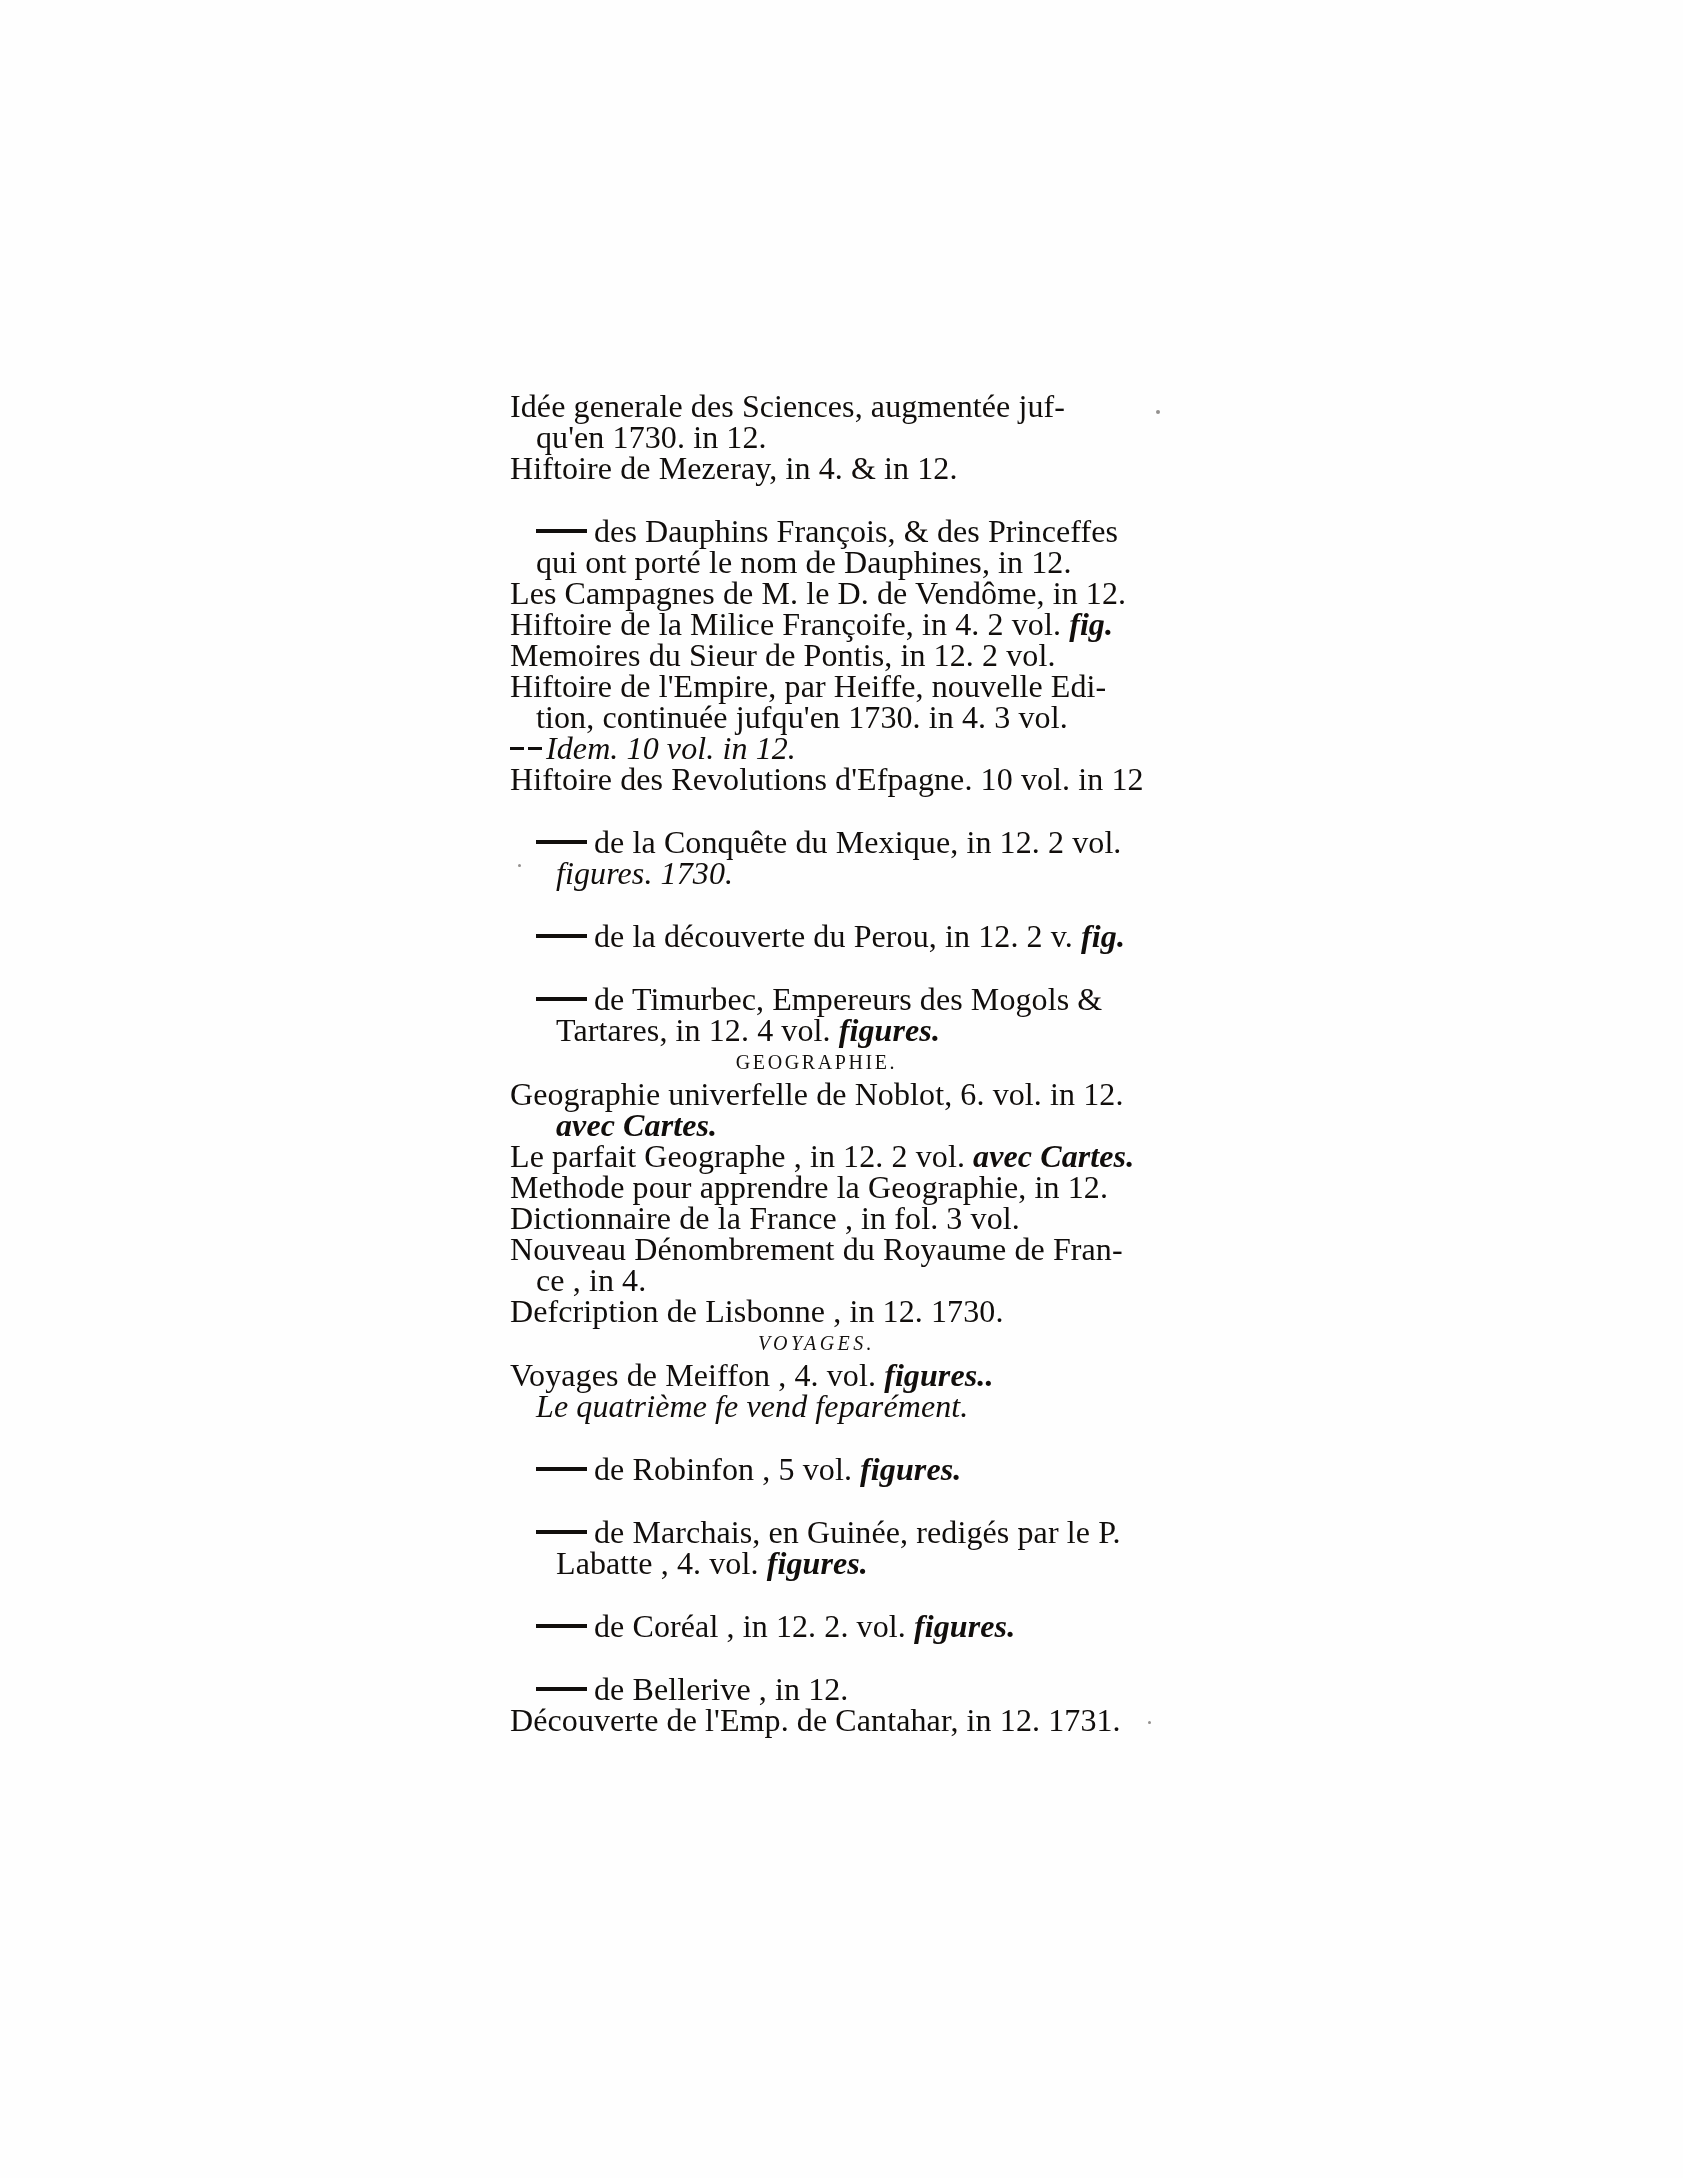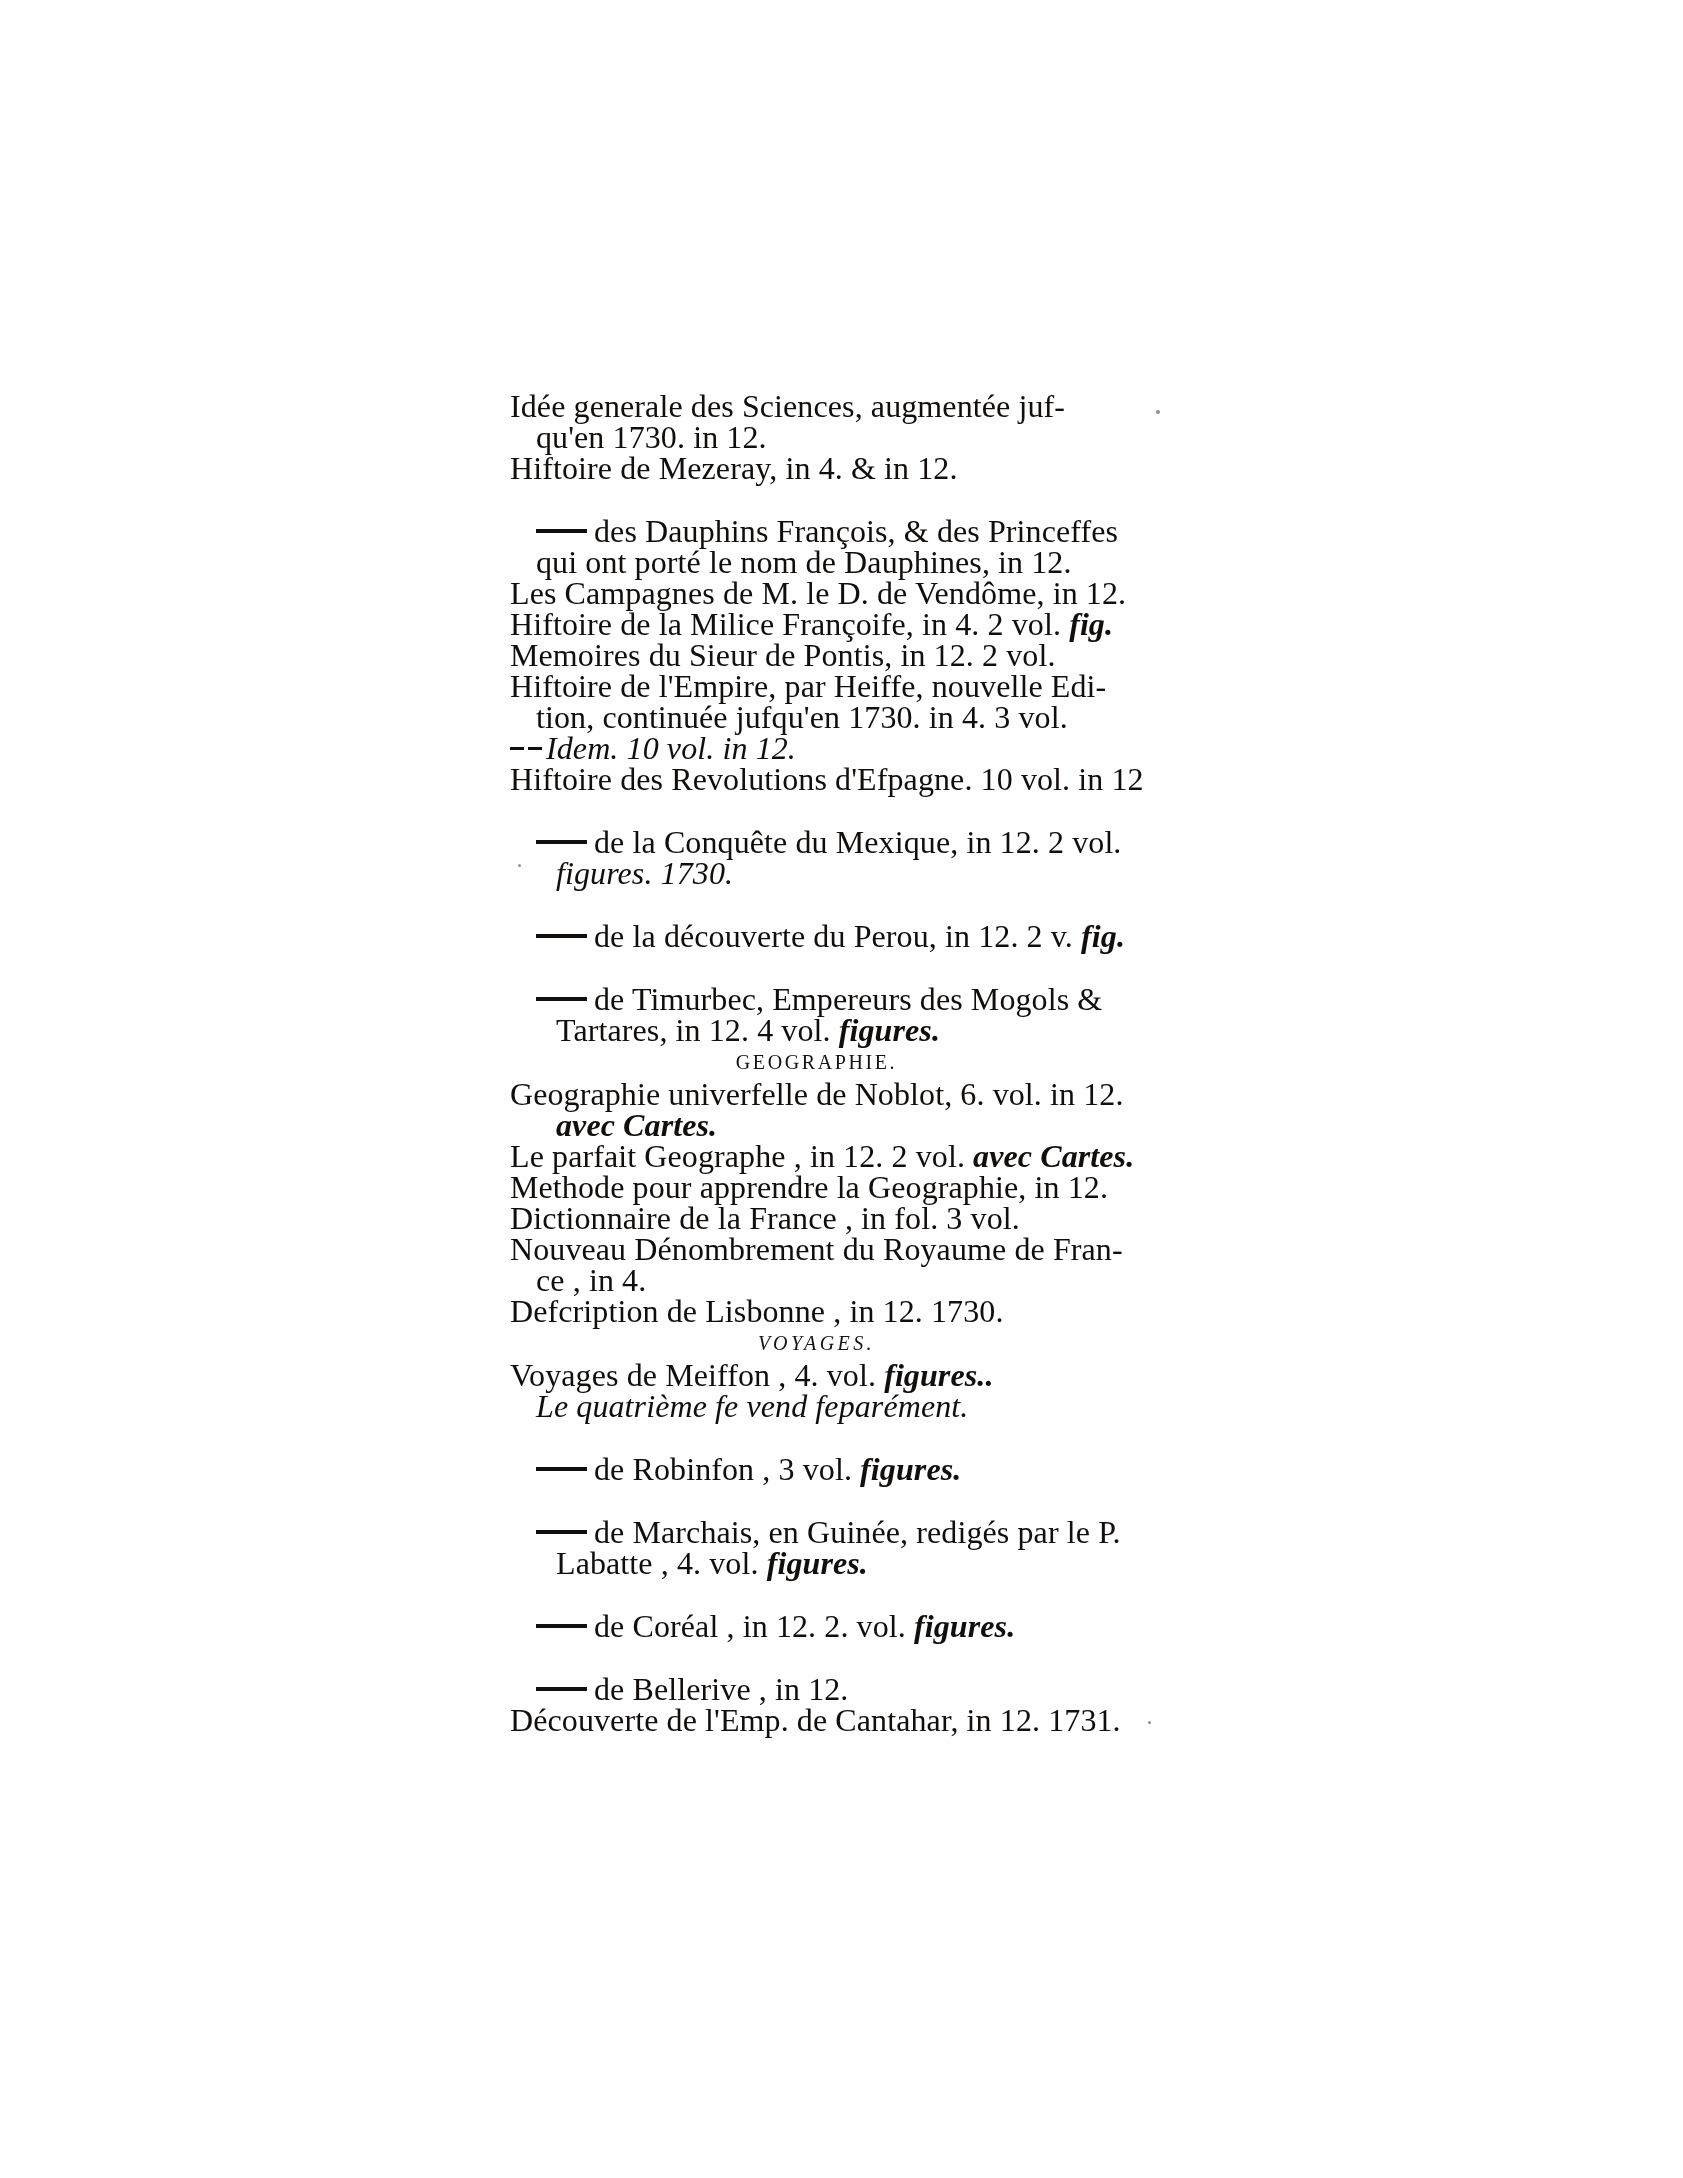--- a/index.html
+++ b/index.html
@@ -178,21 +178,21 @@
     </div>
 
     <div class="section-heading italic">VOYAGES.</div>
 
     <div>
       <div class="line"><span>Voyages de Meiffon , 4. vol. </span><span class="bold-ital">figures..</span></div>
       <div class="line indent-1 ital">Le quatrième fe vend feparément.</div>
     </div>
 
     <div>
-      <div class="line dash-line"><span class="dash-rule"></span><span>de Robinfon , 3 vol. </span><span class="bold-ital">figures.</span></div>
+      <div class="line dash-line"><span class="dash-rule"></span><span>de Robinfon , 5 vol. </span><span class="bold-ital">figures.</span></div>
     </div>
 
     <div>
       <div class="line dash-line"><span class="dash-rule"></span><span>de Marchais, en Guinée, redigés par le P.</span></div>
       <div class="line indent-2"><span>Labatte , 4. vol. </span><span class="bold-ital">figures.</span></div>
     </div>
 
     <div>
       <div class="line dash-line"><span class="dash-rule"></span><span>de Coréal , in 12. 2. vol. </span><span class="bold-ital">figures.</span></div>
     </div>

